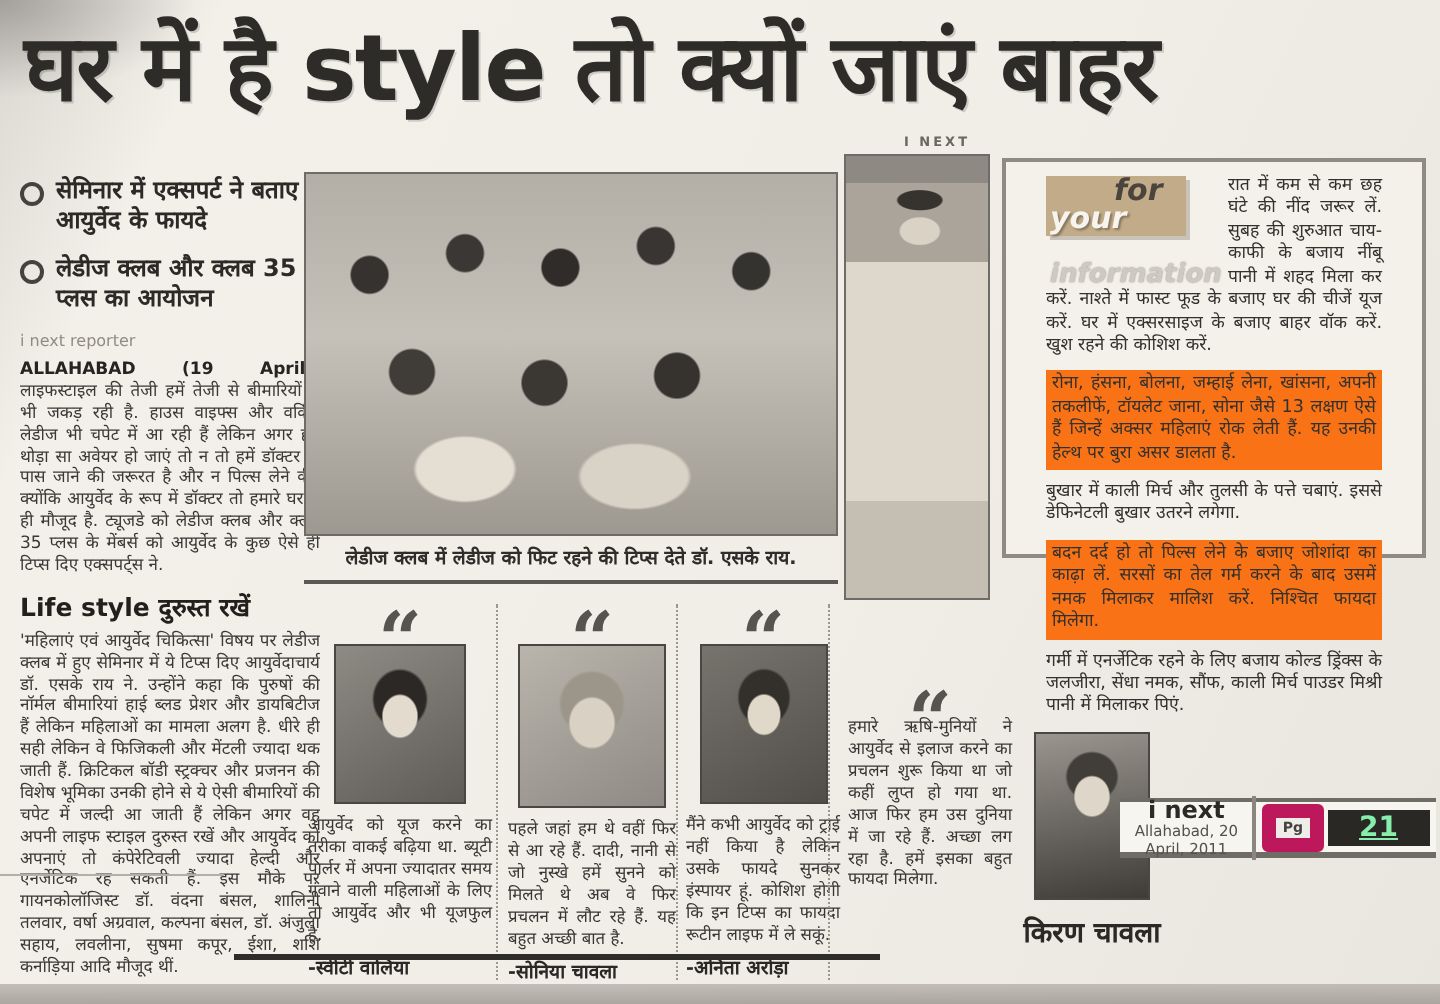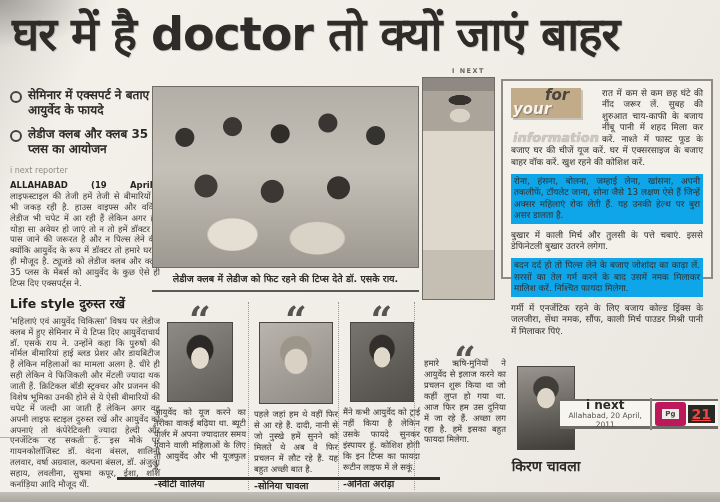--- a/index.html
+++ b/index.html
@@ -40,31 +40,31 @@
   .photo-caption{position:absolute;left:152px;top:272px;width:267px;font-size:9.5px;font-weight:bold;color:#2f2d2a;text-align:center;}
   .caption-rule{position:absolute;left:152px;top:290px;width:267px;height:2px;background:#5c5954;}
   .inext-tag{position:absolute;left:452px;top:67px;font-size:6.5px;letter-spacing:1.5px;color:#6b6862;font-weight:bold;}
   .speaker-photo{position:absolute;left:422px;top:77px;width:73px;height:223px;
     background:
       radial-gradient(ellipse 16px 11px at 52% 17%, #d9d2c5 0 60%, transparent 66%),
       radial-gradient(ellipse 18px 8px at 52% 10%, #36322e 0 60%, transparent 66%),
       linear-gradient(180deg,#8e8a83 0 6%,#aaa49b 6% 24%,#ddd7cc 24% 78%,#c4beb3 78% 100%);}
   
   .fyi{position:absolute;left:501px;top:79px;width:212px;height:200px;box-sizing:border-box;
-    border:2px solid #8f8b84;background:#f4f1eb;padding:7px 8px 6px;font-size:8.8px;line-height:1.3;}
+    border:2px solid #8f8b84;background:#f4f1eb;padding:7px 20px 6px;font-size:8.8px;line-height:1.3;}
   .fyi-logo{float:left;width:84px;height:48px;margin:0 7px 3px 0;position:relative;}
   .fyi-logo .block{position:absolute;left:0;top:0;width:70px;height:30px;background:#c2ab89;
     box-shadow:2px 2px 0 rgba(120,110,95,.35);}
   .fyi-logo .for{position:absolute;left:34px;top:-2px;font-size:15px;font-weight:bold;font-style:italic;color:#4a443c;}
   .fyi-logo .your{position:absolute;left:2px;top:12px;font-size:15px;font-weight:bold;font-style:italic;color:#f7f4ee;
     text-shadow:1px 1px 1px rgba(80,70,60,.5);}
   .fyi-logo .information{position:absolute;left:2px;top:30px;font-size:13px;font-weight:bold;font-style:italic;
     color:#cfcac1;text-shadow:0 0 1px #8d887f;margin-top:12px;}
   .fyi p{margin:0 0 6px;text-align:justify;color:#33312e;}
-  .fyi p.hl{background:#0ea5e9;padding:2px 3px;}
+  .fyi p.hl{background:#f97316;padding:2px 3px;}
   
   .quote{position:absolute;top:298px;}
   .q1{left:154px;width:92px;}
   .q2{left:254px;width:84px;}
   .q3{left:343px;width:77px;}
   .q4{left:424px;top:338px;width:82px;}
   .qmark{height:20px;text-align:center;font-family:"DejaVu Serif","Liberation Serif",serif;
     font-size:38px;line-height:1.15;color:#57544f;font-weight:bold;overflow:visible;}
   .headshot{margin:4px auto 5px;border:1px solid #4a4742;}
   .hs1{width:66px;height:80px;background:
@@ -93,31 +93,31 @@
   .kiran-caption{font-size:14px;font-weight:bold;color:#2b2926;}
   
   .masthead{position:absolute;left:560px;top:399px;width:158px;height:30px;box-sizing:border-box;
     border-top:2px solid #6f6c66;border-bottom:3px solid #6f6c66;background:#f7f5f0;
     display:flex;align-items:center;}
   .mast-left{flex:1;text-align:center;border-right:2px solid #8b8780;padding:1px 4px;}
   .brand{font-size:12px;font-weight:bold;color:#2c2a27;line-height:1;}
   .place-date{font-size:7.5px;color:#55524d;line-height:1.2;}
   .page-badge{display:flex;align-items:center;gap:2px;padding:0 3px;}
   .pg-label{font-size:7px;font-weight:bold;color:#44423e;border:7px solid #be185d;border-radius:3px;padding:1px 3px;background:#efede7;}
-  .page-number{font-size:14px;font-weight:bold;color:#ef4444;background:#2a2825;padding:1px 4px;text-decoration:underline;}
+  .page-number{font-size:14px;font-weight:bold;color:#86efac;background:#2a2825;padding:1px 16px;text-decoration:underline;}
   
   .bottom-rule{position:absolute;left:117px;top:477px;width:323px;height:3px;background:#2f2d2a;}
   .left-edge-rule{position:absolute;left:0;top:437px;width:112px;height:1px;background:#b3afa8;}
 </style>
 </head>
 <body>
 
 <div class="page">
 
-  <h1 class="headline">घर में है doctor तो क्यों जाएं बाहर</h1>
+  <h1 class="headline">घर में है style तो क्यों जाएं बाहर</h1>
 
   <div class="leftcol">
     <div class="bullet">
       <span class="dot"></span>
       <span>सेमिनार में एक्सपर्ट ने बताए आयुर्वेद के फायदे</span>
     </div>
     <div class="bullet">
       <span class="dot"></span>
       <span>लेडीज क्लब और क्लब 35 प्लस का आयोजन</span>
     </div>

